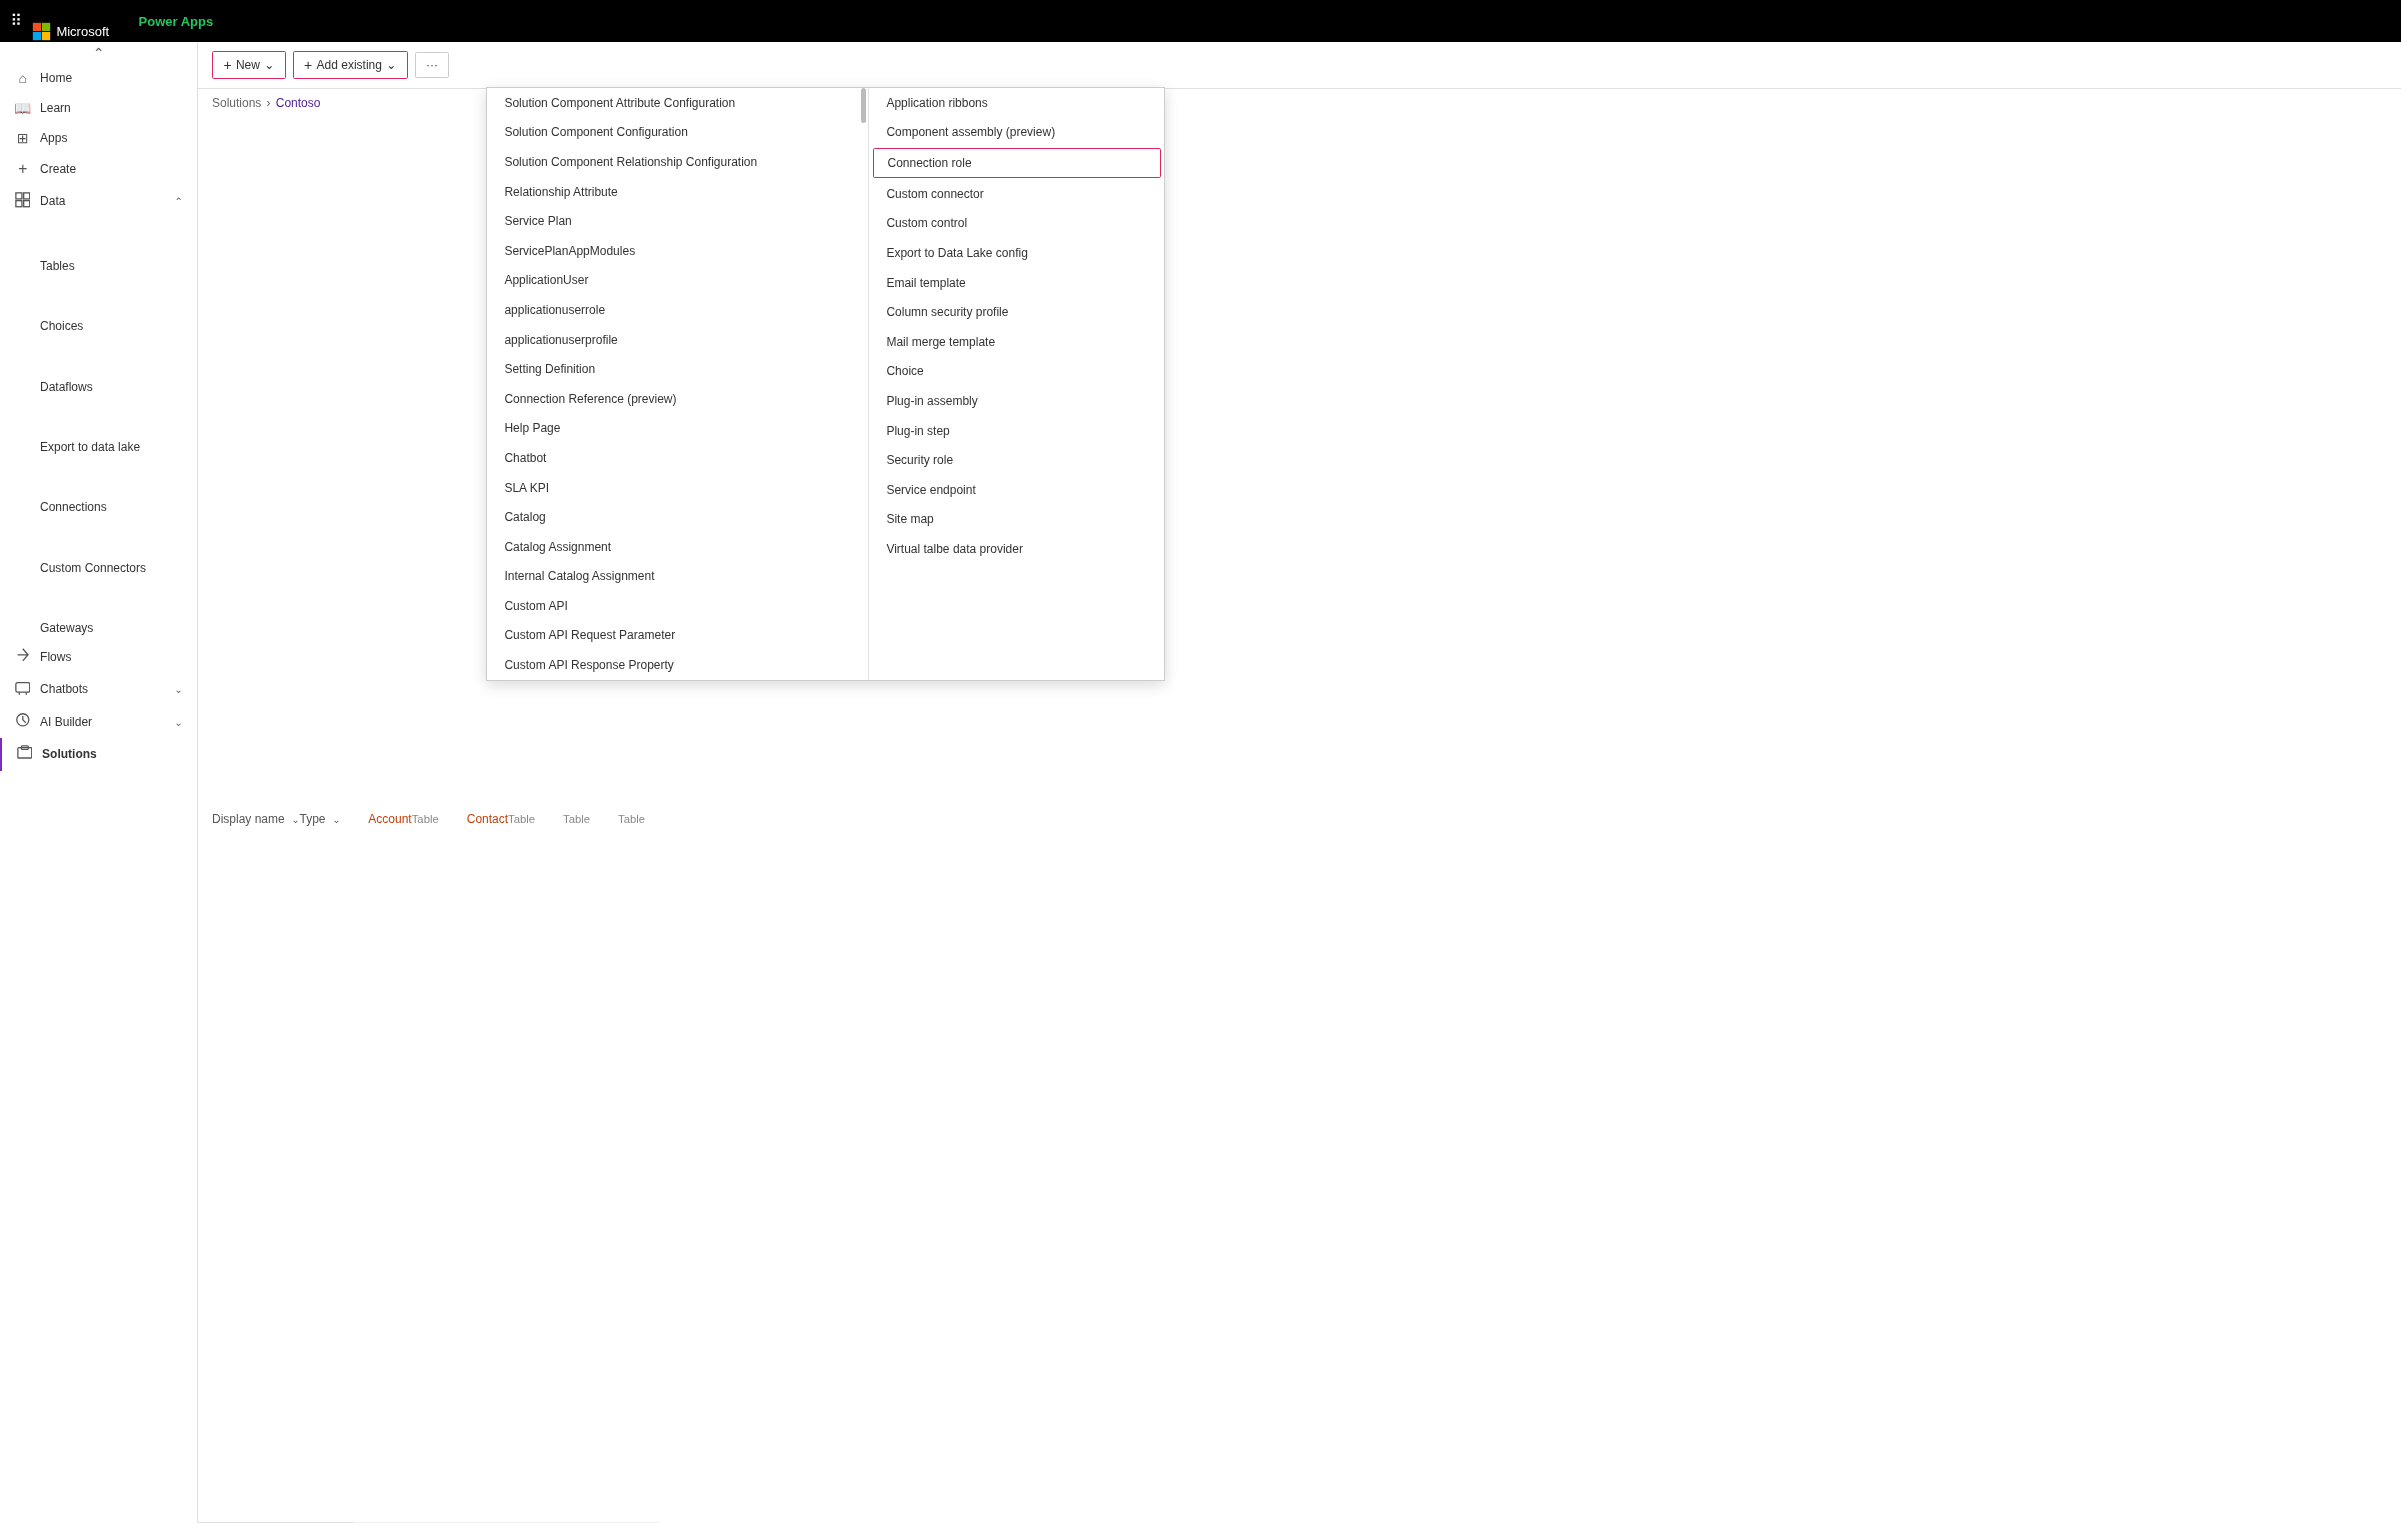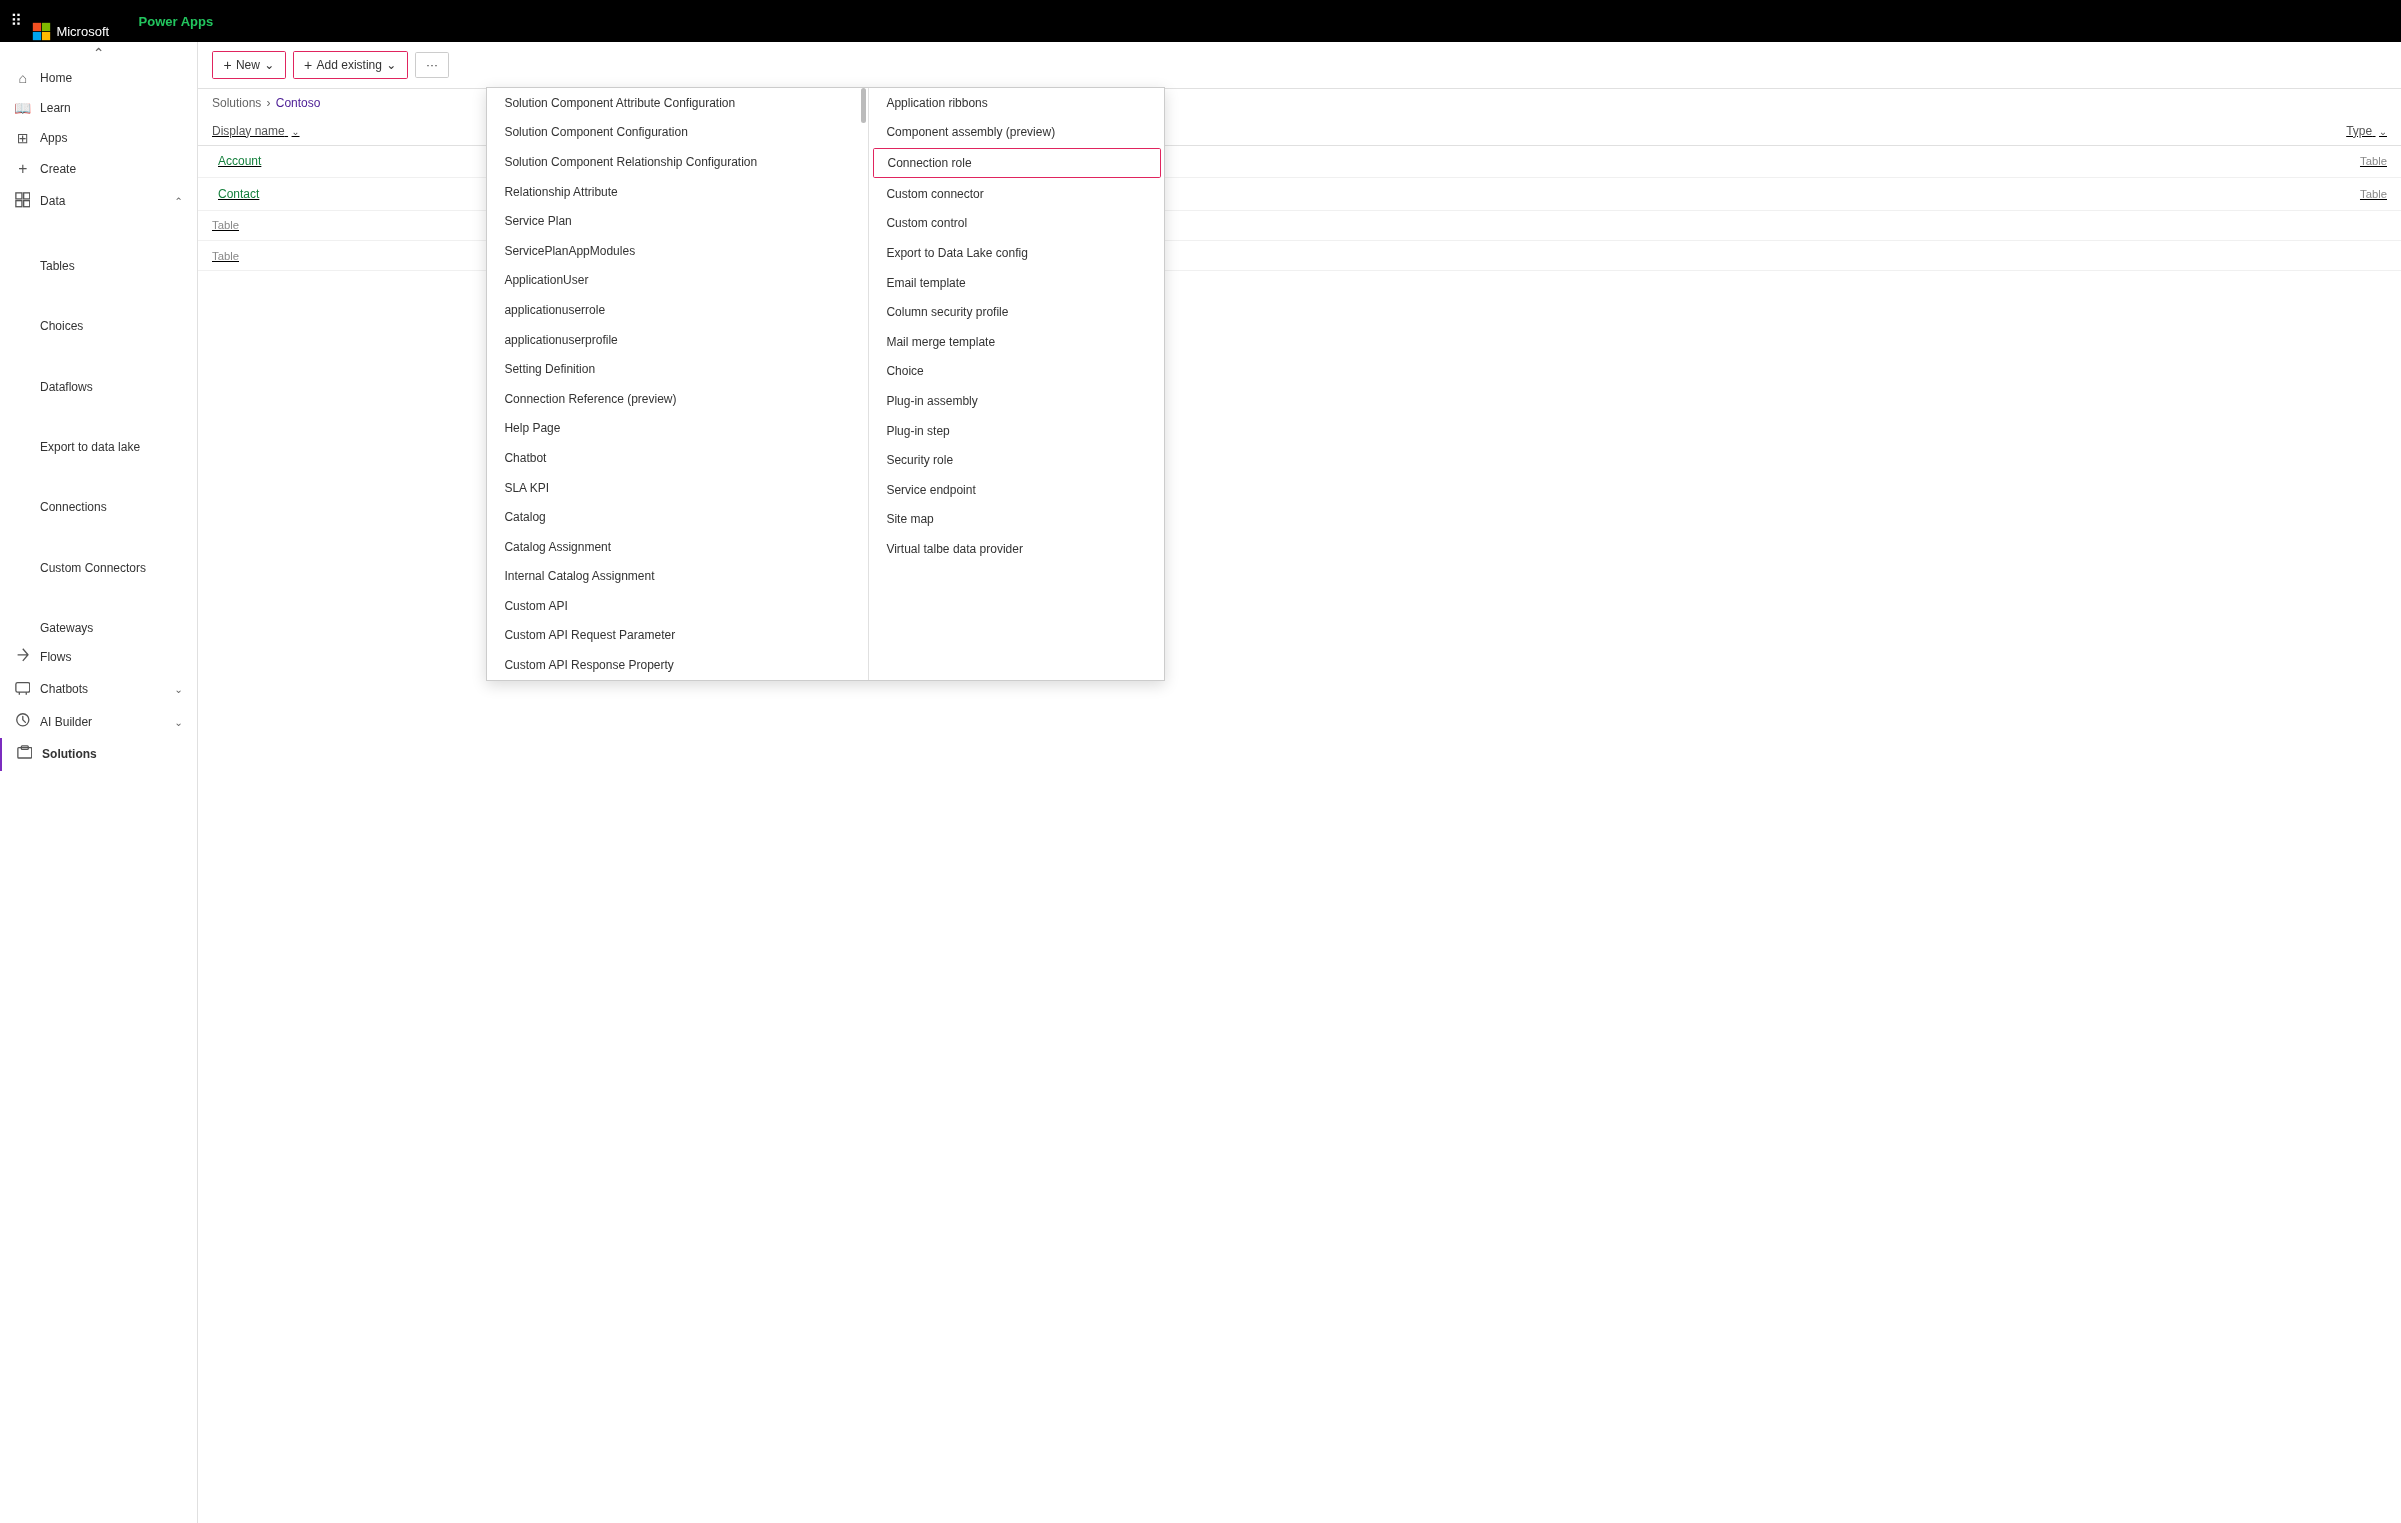--- a/index.html
+++ b/index.html
@@ -59,35 +59,35 @@
     .btn-new { border: 1.7px solid #e0245e; }
     .btn-add { border: 1.7px solid #e0245e; }
 
     .breadcrumb {
       display: flex; align-items: center; gap: 5.2px;
       padding: 7px 14px; font-size: 12px; color: #666;
     }
     .breadcrumb .current { font-weight: 400; color: #4c1d95; }
 
     .content-area {
-      display: flex; flex-direction: column; overflow-y: auto; flex: 1; text-decoration: underline;
+      display: flex; flex-direction: row; overflow-y: auto; flex: 1;
     }
     .col-header {
       display: flex; align-items: center; padding: 7px 14px;
       border-bottom: 0.9px solid #e0e0e0; font-size: 11.3px; color: #333;
     }
     .col-display { flex: 1; font-size: 12px; color: #555; }
     .col-type { font-size: 12px; color: #555; }
     .sort-icon { font-size: 9.5px; margin-left: 3.5px; }
 
     .table-row {
       display: flex; align-items: center; padding: 8.7px 14px;
       border-bottom: 0.9px solid #f0f0f0; font-size: 12px;
     }
-    .row-name { flex: 1; color: #15803d; margin-left: 6px; }
+    .row-name { flex: 1; color: #c2410c; }
     .row-type { color: #888; font-size: 11.3px; }
 
     
     .dropdown-overlay {
       position: fixed; top: 42px; left: 0; right: 0; bottom: 0;
       z-index: 50; pointer-events: none;
     }
     .dropdown-columns {
       position: absolute; top: 45px; left: 486px;
       display: flex; background: #fff; border: 0.9px solid #ccc;

